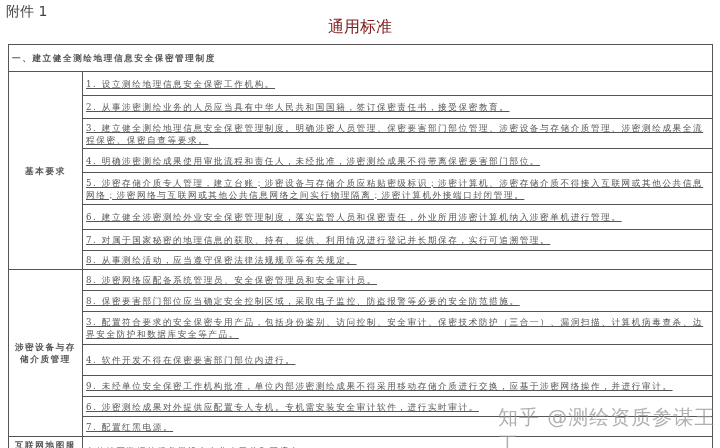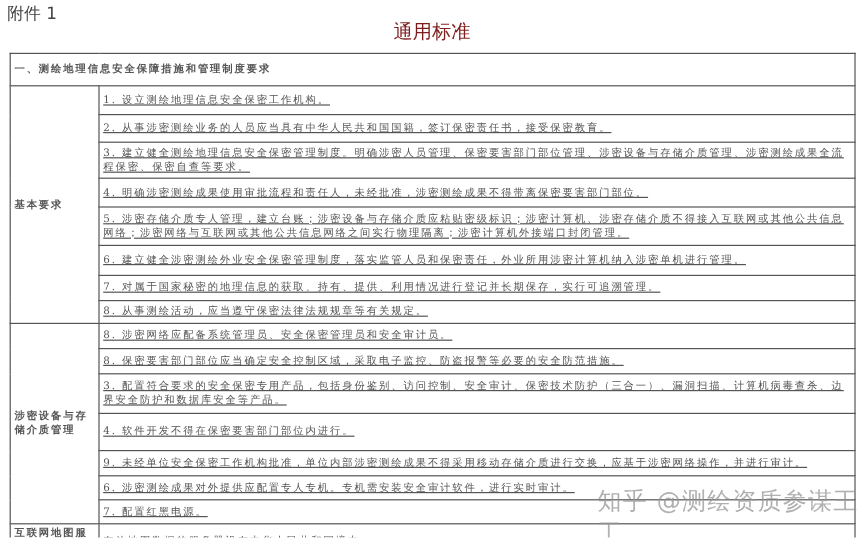--- a/index.html
+++ b/index.html
@@ -9,41 +9,41 @@
            font-family:"DejaVu Sans", sans-serif; }
   .title { position:absolute; left:0; width:720px; top:17px; text-align:center;
            font-size:16px; color:#7f1d1d; font-family:"DejaVu Sans", sans-serif; }
   table.std { position:absolute; left:8px; top:44px; width:705px;
               border-collapse:collapse; table-layout:fixed; }
   table.std td { border:1px solid #555; padding:1px 3px; font-size:8.6px;
                  line-height:12px; vertical-align:middle; color:#555;
                  letter-spacing:1.6px; }
   td.section { font-weight:bold; color:#111; font-size:10px; letter-spacing:0.5px;
                height:24px; font-family:"DejaVu Sans", sans-serif; }
-  td.cat { text-align:left; font-weight:bold; color:#111; font-size:10px;
+  td.cat { text-align:center; font-weight:bold; color:#111; font-size:10px;
            letter-spacing:1px; font-family:"DejaVu Serif", serif; line-height:15px; }
   td.item { text-align:left;text-decoration:underline; }
   .watermark { position:absolute; left:498px; top:404px; font-size:20px;
                color:rgba(150,150,150,0.75); font-family:"DejaVu Sans", sans-serif;
                letter-spacing:1px; pointer-events:none; }
 </style>
 </head>
 <body>
 
 <div class="annex">附件 1</div>
 <div class="title">通用标准</div>
 
 <table class="std">
   <colgroup>
       <col style="width:74px">
       <col>
     </colgroup>
   <tbody>
       <tr>
-    <td class="section" colspan="2">一、测绘地理信息安全保障措施和管理制度要求</td>
+    <td class="section" colspan="2">一、建立健全测绘地理信息安全保密管理制度</td>
   </tr>
 
   <tr style="height:24px">
     <td class="cat" rowspan="8">基本要求</td>
     <td class="item">1. 设立测绘地理信息安全保密工作机构。</td>
   </tr>
   <tr style="height:23px">
     <td class="item">2. 从事涉密测绘业务的人员应当具有中华人民共和国国籍，签订保密责任书，接受保密教育。</td>
   </tr>
   <tr style="height:30px">

